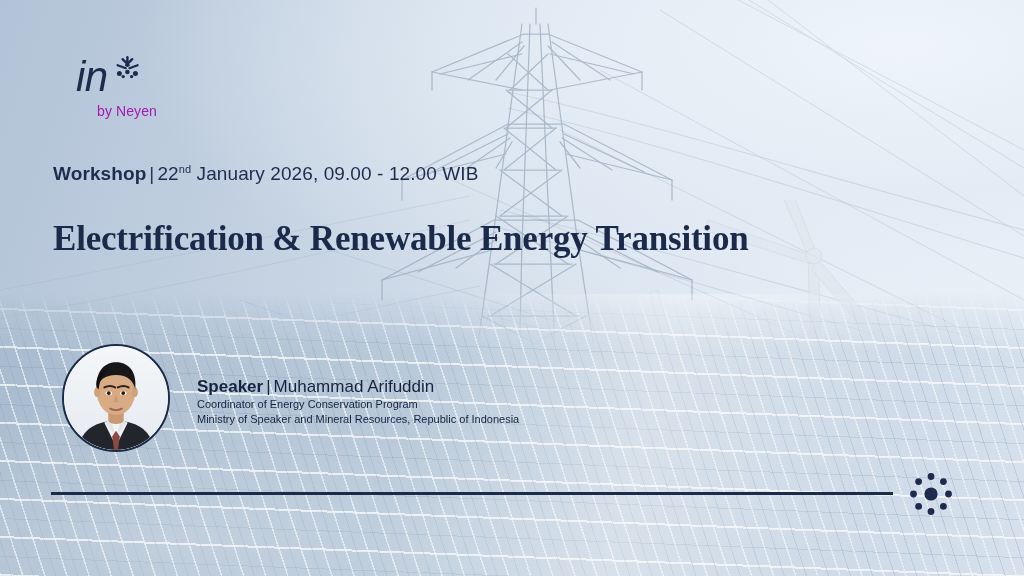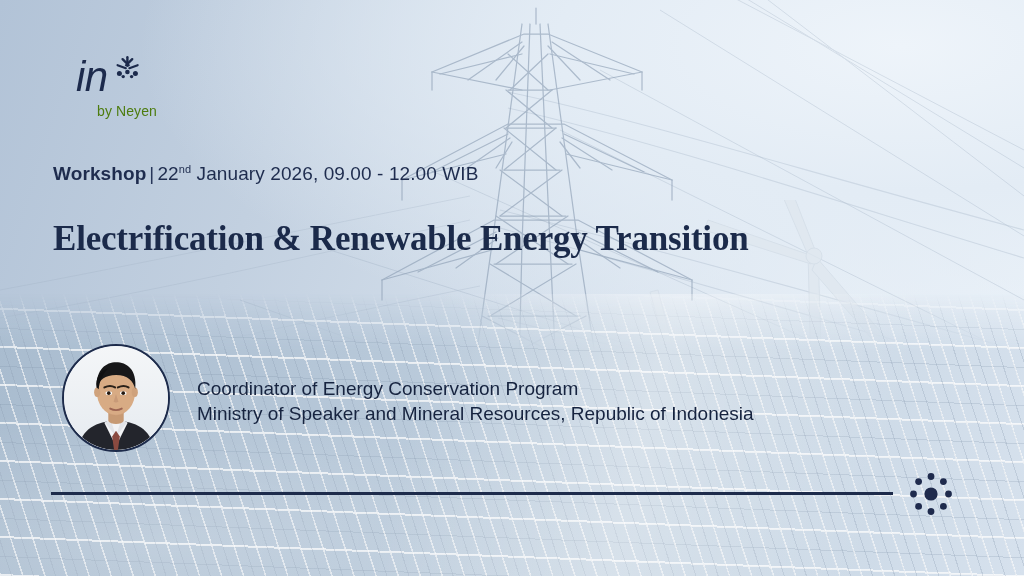--- a/index.html
+++ b/index.html
@@ -67,21 +67,21 @@
   .logo-in {
     font-size:42px; font-style:italic; font-weight:400;
     letter-spacing:-.5px; color:#1c2a4c;margin-left:24px;
   }
   .logo-fuse {
     font-size:42px; font-weight:700; letter-spacing:-.4px; color:#1c2a4c;
   }
   .logo-star { margin-left:3px; margin-top:-12px; }
   .logo-sub {
     margin-top:5px; margin-left:45px;
-    font-size:14px; font-weight:400; color:#4d7c0f; letter-spacing:.1px;
+    font-size:14px; font-weight:400; color:#a21caf; letter-spacing:.1px;
   }
 
   
   .eyebrow {
     position:absolute; left:53px; top:163px;
     font-size:19px; color:#1e2c4e; letter-spacing:.1px; white-space:nowrap;
   }
   .eyebrow .lead { font-weight:700; }
   .eyebrow .bar { font-weight:400; color:#27365a; padding:0 3px; }
   .eyebrow sup { font-size:11px; vertical-align:super; }
@@ -100,21 +100,21 @@
     border:2px solid #1d2b4b; overflow:hidden; flex:none;
     background:#e9eef4; position:relative;
   }
   .avatar svg { display:block; width:100%; height:100%; }
 
   .speaker-text { margin-left:27px; padding-top:32px; color:#16233f; }
   .sp-line1 { font-size:17px; line-height:1.26; white-space:nowrap; }
   .sp-line1 .lead { font-weight:700; }
   .sp-line1 .bar { font-weight:400; padding:0 3px; }
   .sp-line1 .nm { font-weight:400; }
-  .sp-role { font-size:19px; line-height:1.32; white-space:nowrap; color:#16233f; }
+  .sp-role { font-size:11px; line-height:1.32; white-space:nowrap; color:#16233f; }
 
   
   .rule {
     position:absolute; left:51px; top:492px; width:842px; height:3px;
     background:#1d2b4b;
   }
   .dots { position:absolute; left:903px; top:466px; width:56px; height:56px; }
 </style>
 </head>
 <body>
@@ -291,20 +291,23 @@
           <path d="M54 50 L51.5 58 q 2.5 1.6 5 0 Z" fill="#c69775" opacity=".85"></path>
 
           <path d="M48 65 q 6 3.2 12 0" stroke="#9c6452" stroke-width="2" fill="none" stroke-linecap="round"></path>
 
           <path d="M44 68 q 10 7 20 0 q -10 9 -20 0 Z" fill="#c99a76" opacity=".45"></path>
         </g>
       </svg>
     </div>
 
     <div class="speaker-text">
+      <div class="sp-line1">
+        <span class="lead">Speaker</span><span class="bar">|</span><span class="nm">Muhammad Arifuddin</span>
+      </div>
       <div class="sp-role">Coordinator of Energy Conservation Program</div>
       <div class="sp-role">Ministry of Speaker and Mineral Resources, Republic of Indonesia</div>
     </div>
   </div>
 
   <div class="rule"></div>
 
   <svg class="dots" viewBox="0 0 56 56">
     <g fill="#1f2b4d">
       <circle cx="28" cy="28" r="6.6"></circle>

